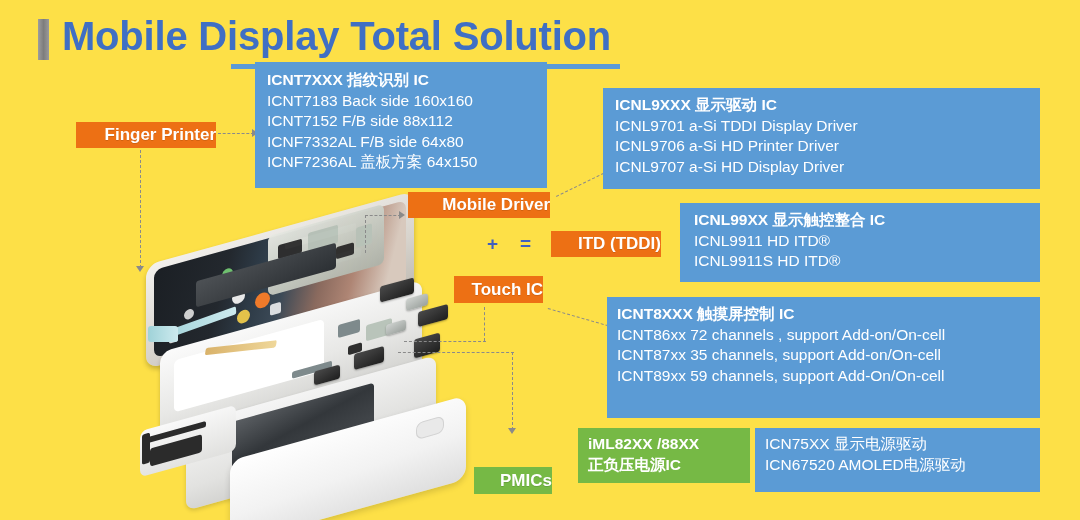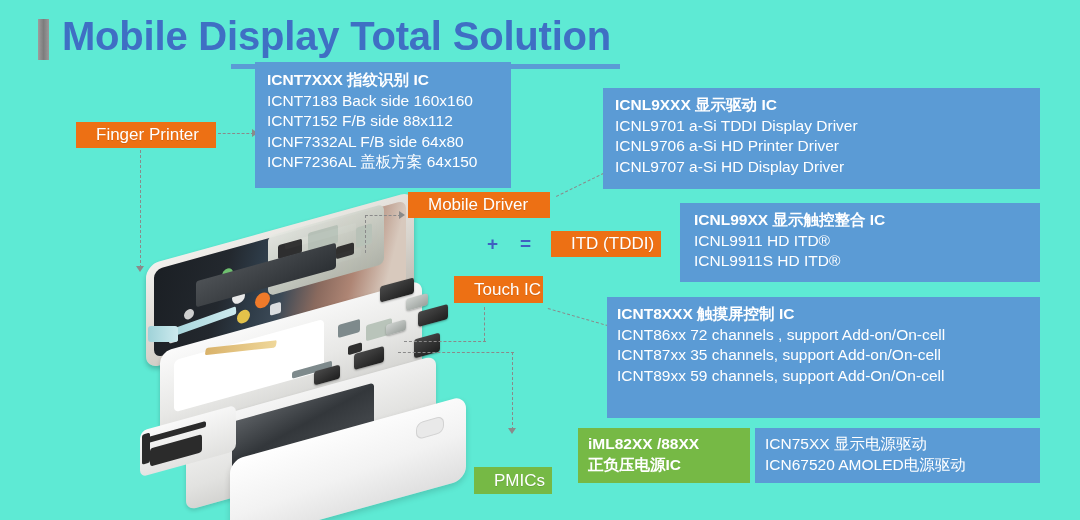--- a/index.html
+++ b/index.html
@@ -3,21 +3,21 @@
 <meta charset="utf-8">
 <style>
   html,body{margin:0;padding:0;}
   body{
     width:1080px;height:520px;
     background:#ffffff;
     font-family:"Liberation Sans","DejaVu Sans",sans-serif;
     overflow:hidden;
     position:relative;
   }
-  #stage{position:relative;width:1080px;height:520px;overflow:hidden;background:#5eead4;}
+  #stage{position:relative;width:1080px;height:520px;overflow:hidden;background:#fde047;}
 
   
   .title-bar-mark{
     position:absolute;left:38px;top:19px;width:11px;height:41px;
     background:linear-gradient(90deg,#9d9d9d,#7d7d7d 50%,#9a9a9a);
   }
   .page-title{
     position:absolute;left:62px;top:14px;
     font-size:40px;font-weight:bold;color:#3f6fc4;
     letter-spacing:-0.2px;white-space:nowrap;
@@ -37,22 +37,22 @@
   }
   .box .ln{white-space:nowrap;display:block;}
   .box .hd{font-weight:bold;}
   .blue{background:#5b9bd5;}
   .green{background:#76b945;}
 
   
   .tag{
     position:absolute;
     box-sizing:border-box;
-    color:#ffffff;font-weight:normal;
-    display:flex;align-items:center;justify-content:flex-start;
+    color:#ffffff;font-weight:bold;
+    display:flex;align-items:center;justify-content:flex-end;
     white-space:nowrap;
     text-shadow:0 1px 0 rgba(0,0,0,.12);
     padding-left:20px;
   }
   .tag.orange{background:#ed7014;}
   .tag.green{background:#76b945;margin-top:33px;}
 
   .op{
     position:absolute;color:#3f5fc0;font-weight:bold;font-size:19px;
   }
@@ -259,21 +259,21 @@
     <div class="dash-h" style="left:404px;top:341px;width:82px;"></div>
 
     <div class="dash-d" style="left:548px;top:308px;width:68px;transform:rotate(16deg);"></div>
     <div class="arrow r" style="left:608px;top:322px;transform:rotate(16deg);"></div>
 
     <div class="dash-v" style="left:512px;top:352px;height:78px;"></div>
     <div class="dash-h" style="left:398px;top:352px;width:116px;"></div>
     <div class="arrow d" style="left:508px;top:428px;"></div>
   </div>
 
-  <div class="box blue" style="left:255px;top:62px;width:256px;height:126px;padding:8px 10px 0 12px;font-size:15.5px;">
+  <div class="box blue" style="left:255px;top:62px;width:292px;height:126px;padding:8px 10px 0 12px;font-size:15.5px;">
     <span class="ln hd">ICNT7XXX 指纹识别 IC</span>
     <span class="ln">ICNT7183 Back side 160x160</span>
     <span class="ln">ICNT7152 F/B side 88x112</span>
     <span class="ln">ICNF7332AL F/B side 64x80</span>
     <span class="ln">ICNF7236AL  盖板方案 64x150</span>
   </div>
 
   <div class="box blue" style="left:603px;top:88px;width:437px;height:101px;padding:7px 10px 0 12px;font-size:15.5px;">
     <span class="ln hd">ICNL9XXX 显示驱动 IC</span>
     <span class="ln">ICNL9701 a-Si TDDI Display Driver</span>
@@ -292,21 +292,21 @@
     <span class="ln">ICNT86xx 72 channels , support Add-on/On-cell</span>
     <span class="ln">ICNT87xx 35 channels, support Add-on/On-cell</span>
     <span class="ln">ICNT89xx 59 channels, support Add-On/On-cell</span>
   </div>
 
   <div class="box green" style="left:578px;top:428px;width:172px;height:55px;padding:6px 8px 0 10px;font-size:15.5px;font-weight:bold;">
     <span class="ln">iML82XX /88XX</span>
     <span class="ln">正负压电源IC</span>
   </div>
 
-  <div class="box blue" style="left:755px;top:428px;width:285px;height:55px;padding:6px 8px 0 10px;font-size:15.5px;">
+  <div class="box blue" style="left:755px;top:428px;width:285px;height:64px;padding:6px 8px 0 10px;font-size:15.5px;">
     <span class="ln">ICN75XX  显示电源驱动</span>
     <span class="ln">ICN67520  AMOLED电源驱动</span>
   </div>
 
   <div class="tag orange" style="left:76px;top:122px;width:140px;height:26px;font-size:17px;">
     <span>Finger Printer</span>
   </div>
 
   <div class="tag orange" style="left:408px;top:192px;width:142px;height:26px;font-size:17px;">
     <span>Mobile Driver</span>

